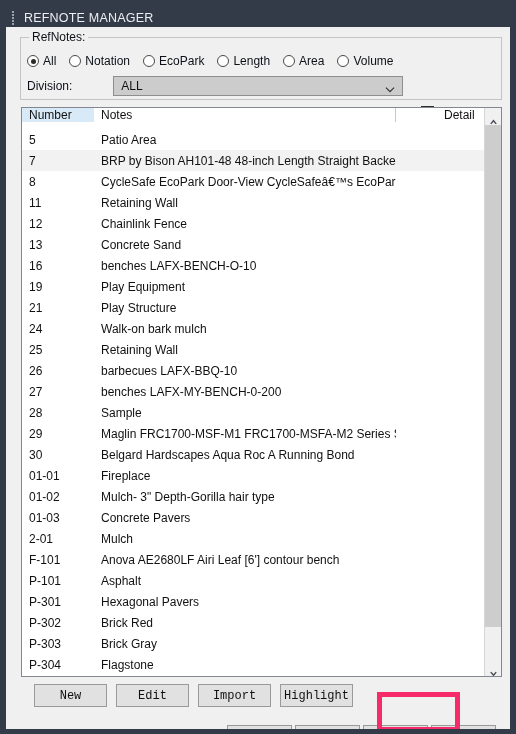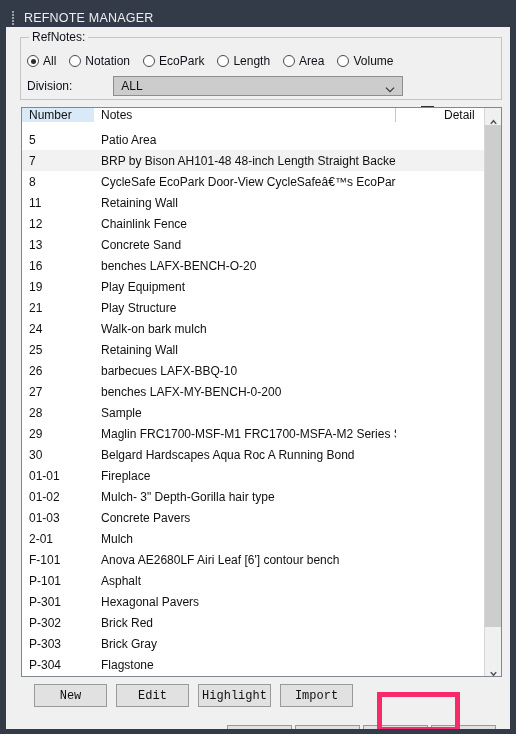--- a/index.html
+++ b/index.html
@@ -464,21 +464,21 @@
             <div class="cell c-notes">Chainlink Fence</div>
             <div class="cell c-detail"></div>
           </div>
           <div class="row">
             <div class="cell c-number">13</div>
             <div class="cell c-notes">Concrete Sand</div>
             <div class="cell c-detail"></div>
           </div>
           <div class="row">
             <div class="cell c-number">16</div>
-            <div class="cell c-notes">benches LAFX-BENCH-O-20</div>
+            <div class="cell c-notes">benches LAFX-BENCH-O-10</div>
             <div class="cell c-detail"></div>
           </div>
           <div class="row">
             <div class="cell c-number">19</div>
             <div class="cell c-notes">Play Equipment</div>
             <div class="cell c-detail"></div>
           </div>
           <div class="row">
             <div class="cell c-number">21</div>
             <div class="cell c-notes">Play Structure</div>
@@ -591,22 +591,22 @@
               <path d="M2 3.5 L5 7 L8 3.5" fill="none" stroke="#4a4f58" stroke-width="1.6"></path>
             </svg>
           </span>
         </div>
       </div>
     </div>
 
     <div class="btn-row-top">
       <button class="btn">New</button>
       <button class="btn">Edit</button>
+      <button class="btn">Import</button>
       <button class="btn">Highlight</button>
-      <button class="btn">Import</button>
     </div>
 
     <div class="btn-row-bottom">
       <button class="btn">Place</button>
       <button class="btn">Callout</button>
       <button class="btn">Schedule</button>
       <button class="btn">Help</button>
     </div>
 
   </div>

